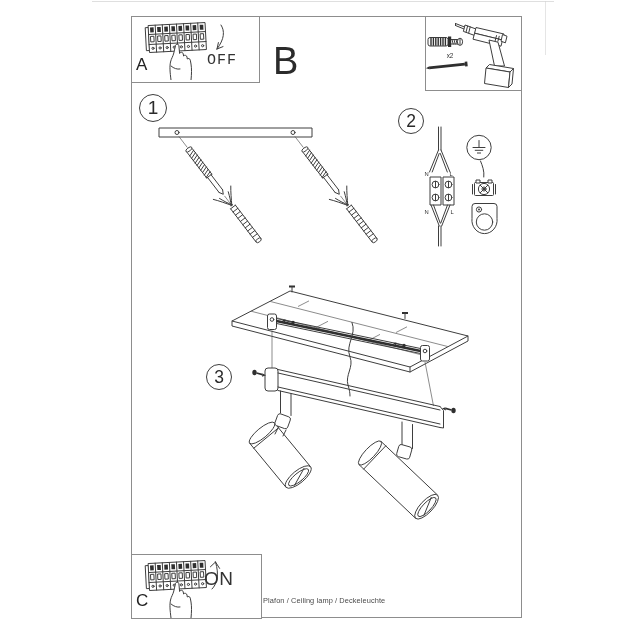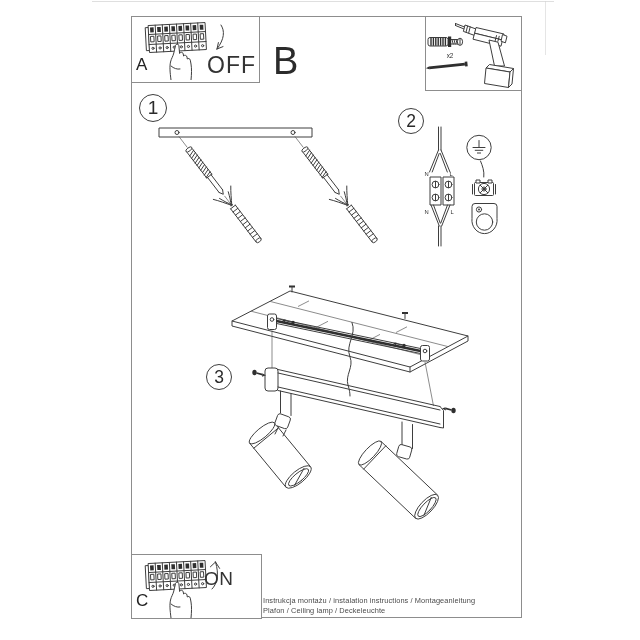--- a/index.html
+++ b/index.html
@@ -75,21 +75,21 @@
       <path class="lt" d="M25,48 C28,50.5 31,51.5 34,51"></path>
     </g>
   </svg>
 
   <svg style="left:209px;top:22px;" width="18" height="34" viewBox="0 0 18 34">
     <path class="lt" d="M12,3 C16,9 15.5,17 8,27"></path>
     <path class="lt" d="M8,27 L9.4,20.6 M8,27 L14,24.6"></path>
   </svg>
 
   <span class="txt" style="left:136px;top:55px;font-size:17px;">A</span>
-  <span class="txt" style="left:207px;top:52px;font-size:23px;letter-spacing:1px;font-weight:500;color:#333;">OFF</span>
+  <span class="txt" style="left:207px;top:52px;font-size:15px;letter-spacing:1px;font-weight:500;color:#333;font-family:Liberation Mono, monospace;">OFF</span>
 
   <span class="txt" style="left:273px;top:40px;font-size:38px;font-weight:500;color:#2b2b2b;">B</span>
 
   <div class="box" style="left:425px;top:16px;width:95px;height:73px;"></div>
   <svg style="left:425px;top:16px;" width="95" height="73" viewBox="0 0 95 73">
 
     <g>
       <rect class="ltf" x="3" y="21.5" width="20" height="8.5" rx="2"></rect>
       <path class="dkl" style="stroke-width:1.4" d="M6,21.8 v8 M8.4,21.8 v8 M10.8,21.8 v8 M13.2,21.8 v8 M15.6,21.8 v8 M18,21.8 v8 M20.4,21.8 v8"></path>
       <rect class="dk" x="23" y="20.5" width="3.2" height="10.5"></rect>
@@ -329,17 +329,16 @@
 
   <svg style="left:206px;top:558px;" width="18" height="34" viewBox="0 0 18 34">
     <path class="lt" d="M6,31 C11,26 13.5,17 9.5,4"></path>
     <path class="lt" d="M9.5,4 L4.4,8.8 M9.5,4 L13.6,10.4"></path>
   </svg>
 
   <span class="txt" style="left:136px;top:591px;font-size:17px;">C</span>
   <span class="txt" style="left:204px;top:568px;font-size:19px;letter-spacing:.5px;font-weight:500;color:#333;">ON</span>
 
   <div class="txt" style="left:263px;top:596px;font-size:7.4px;line-height:9.6px;color:#4a4a4a;letter-spacing:.1px;">
-    <div>Instrukcja montażu / instalation instructions / Montageanleitung</div>
     <div>Plafon / Ceiling lamp / Deckeleuchte</div>
   </div>
 
 </div>
 
 </body></html>

